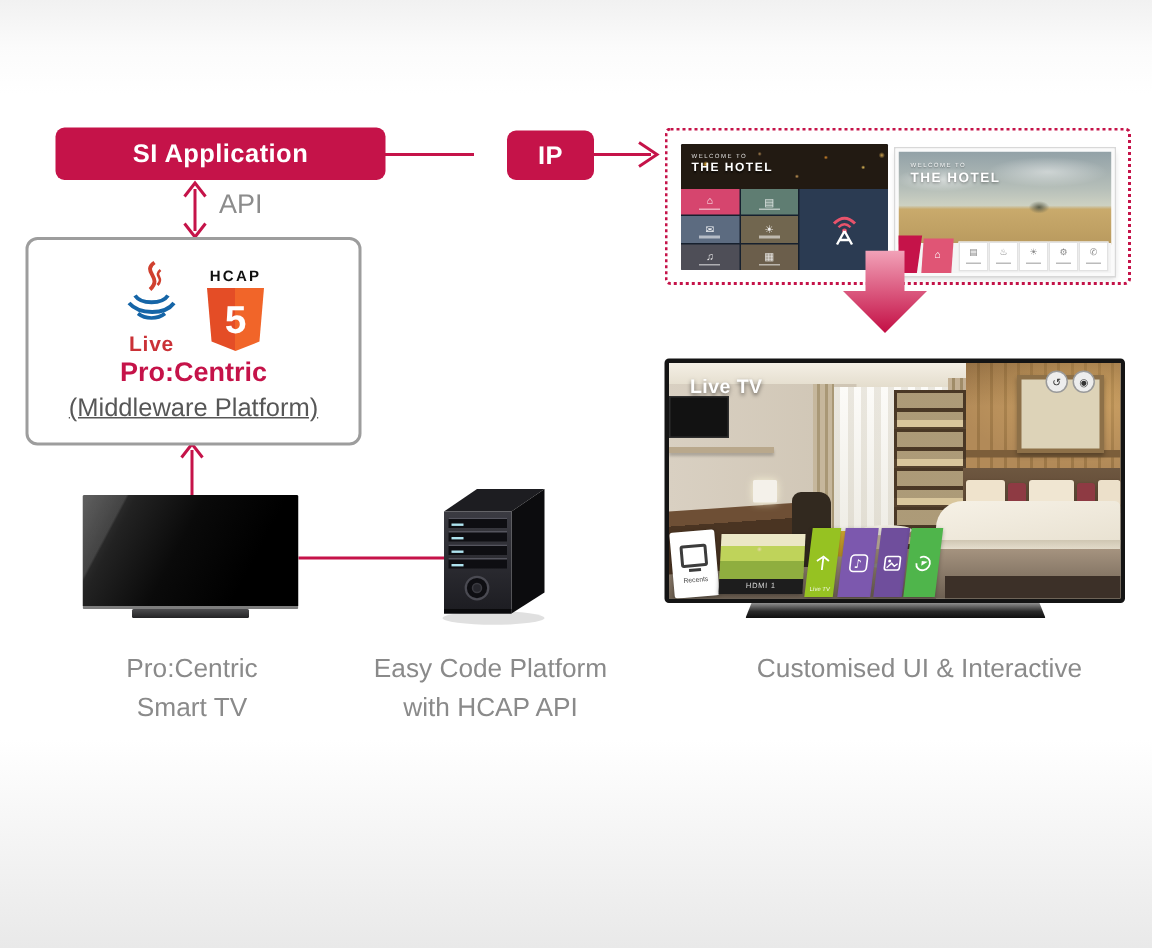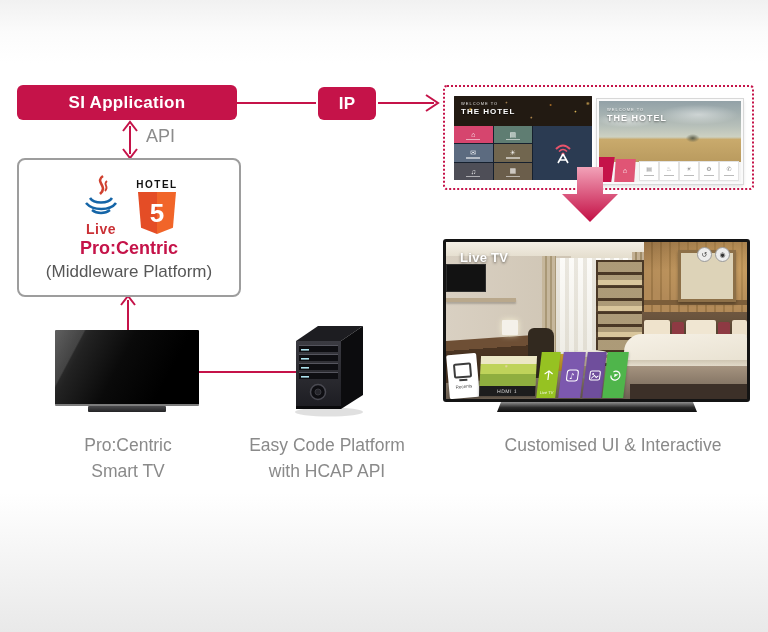--- a/index.html
+++ b/index.html
@@ -8,41 +8,41 @@
        background:linear-gradient(180deg,#f1f1f1 0%,#fbfbfb 5%,#ffffff 10%,#ffffff 78%,#f3f3f3 90%,#e9e9e9 100%);}
   .stage{position:relative;width:768px;height:632px;}
   .abs{position:absolute;}
 
   
   #connectors{position:absolute;left:0;top:0;z-index:1;pointer-events:none;}
 
   
   .node-btn{position:absolute;background:#C51349;color:#fff;border-radius:6px;
     display:flex;align-items:center;justify-content:center;
-    font-weight:700;font-size:17px;z-index:2;letter-spacing:.3px;}
+    font-weight:700;font-size:17px;z-index:2;letter-spacing:.3px;margin-left:20px;}
   #si-btn{left:17px;top:85px;width:220px;height:35px;}
   #ip-btn{left:318px;top:87px;width:58px;height:33px;}
   #api-label{left:146px;top:126px;font-size:18px;color:#8c8c8c;z-index:2;}
 
   
   #mw-box{left:17px;top:158px;width:220px;height:135px;background:#fff;
     border:2px solid #9d9d9d;border-radius:8px;z-index:2;
     display:flex;flex-direction:column;align-items:center;}
   .logo-row{display:flex;align-items:flex-end;gap:10px;margin-top:10px;height:64px;}
   .java-logo{width:46px;text-align:center;}
   .java-word{font-size:14px;font-weight:700;color:#ca3136;letter-spacing:.5px;line-height:10px;}
   .html5-logo{width:46px;text-align:center;}
   .html-word{font-size:10px;font-weight:800;color:#111;letter-spacing:1.5px;line-height:10px;margin-bottom:2px;}
   .shield{width:38px;height:42px;margin:0 auto;position:relative;
     background:linear-gradient(90deg,#E44D26 50%,#F16529 50%);
     clip-path:polygon(0 0,100% 0,92% 85%,50% 100%,8% 85%);
     display:flex;align-items:center;justify-content:center;}
   .shield span{color:#fff;font-size:26px;font-weight:800;line-height:26px;}
   #mw-title{margin-top:4px;font-size:18px;font-weight:700;color:#C51349;}
-  #mw-sub{margin-top:3px;font-size:17px;color:#575757;}
+  #mw-sub{margin-top:3px;font-size:17px;color:#575757;text-decoration:underline;}
 
   
   #tv-small{left:55px;top:330px;width:144px;height:74px;z-index:2;
     background:linear-gradient(118deg,#4a4a4a 0%,#222 20%,#0a0a0a 45%,#000 75%);
     border-bottom:2px solid #7d7d7d;border-radius:1px;}
   #tv-small::after{content:"";position:absolute;inset:0;
     background:linear-gradient(118deg,rgba(255,255,255,.12) 0 16%,rgba(255,255,255,0) 17%);}
   #tv-small-stand{left:88px;top:406px;width:78px;height:6px;z-index:2;
     background:linear-gradient(#4c4c4e,#232325);border-radius:1px;}
 
@@ -208,21 +208,21 @@
         <svg width="44" height="46" viewBox="0 0 44 46">
           <path d="M24 2 C15 8, 30 12, 21 20" stroke="#d0402f" stroke-width="2.6" fill="none"></path>
           <path d="M28 7 C23 11, 31 12, 26 17" stroke="#d0402f" stroke-width="1.8" fill="none"></path>
           <path d="M11 24 c4 6, 18 6, 22 0" stroke="#1565a7" stroke-width="2.6" fill="none"></path>
           <path d="M7 29 c7 8, 24 8, 30 0" stroke="#1565a7" stroke-width="2.6" fill="none"></path>
           <path d="M13 36 c5 4, 13 4, 18 0" stroke="#1565a7" stroke-width="2.4" fill="none"></path>
         </svg>
         <div class="java-word">Live</div>
       </div>
       <div class="html5-logo">
-        <div class="html-word">HOTEL</div>
+        <div class="html-word">HCAP</div>
         <div class="shield">
           <span>5</span>
         </div>
       </div>
     </div>
     <div id="mw-title">Pro:Centric</div>
     <div id="mw-sub">(Middleware Platform)</div>
   </div>
 
   <div id="tv-small" class="abs"></div>

